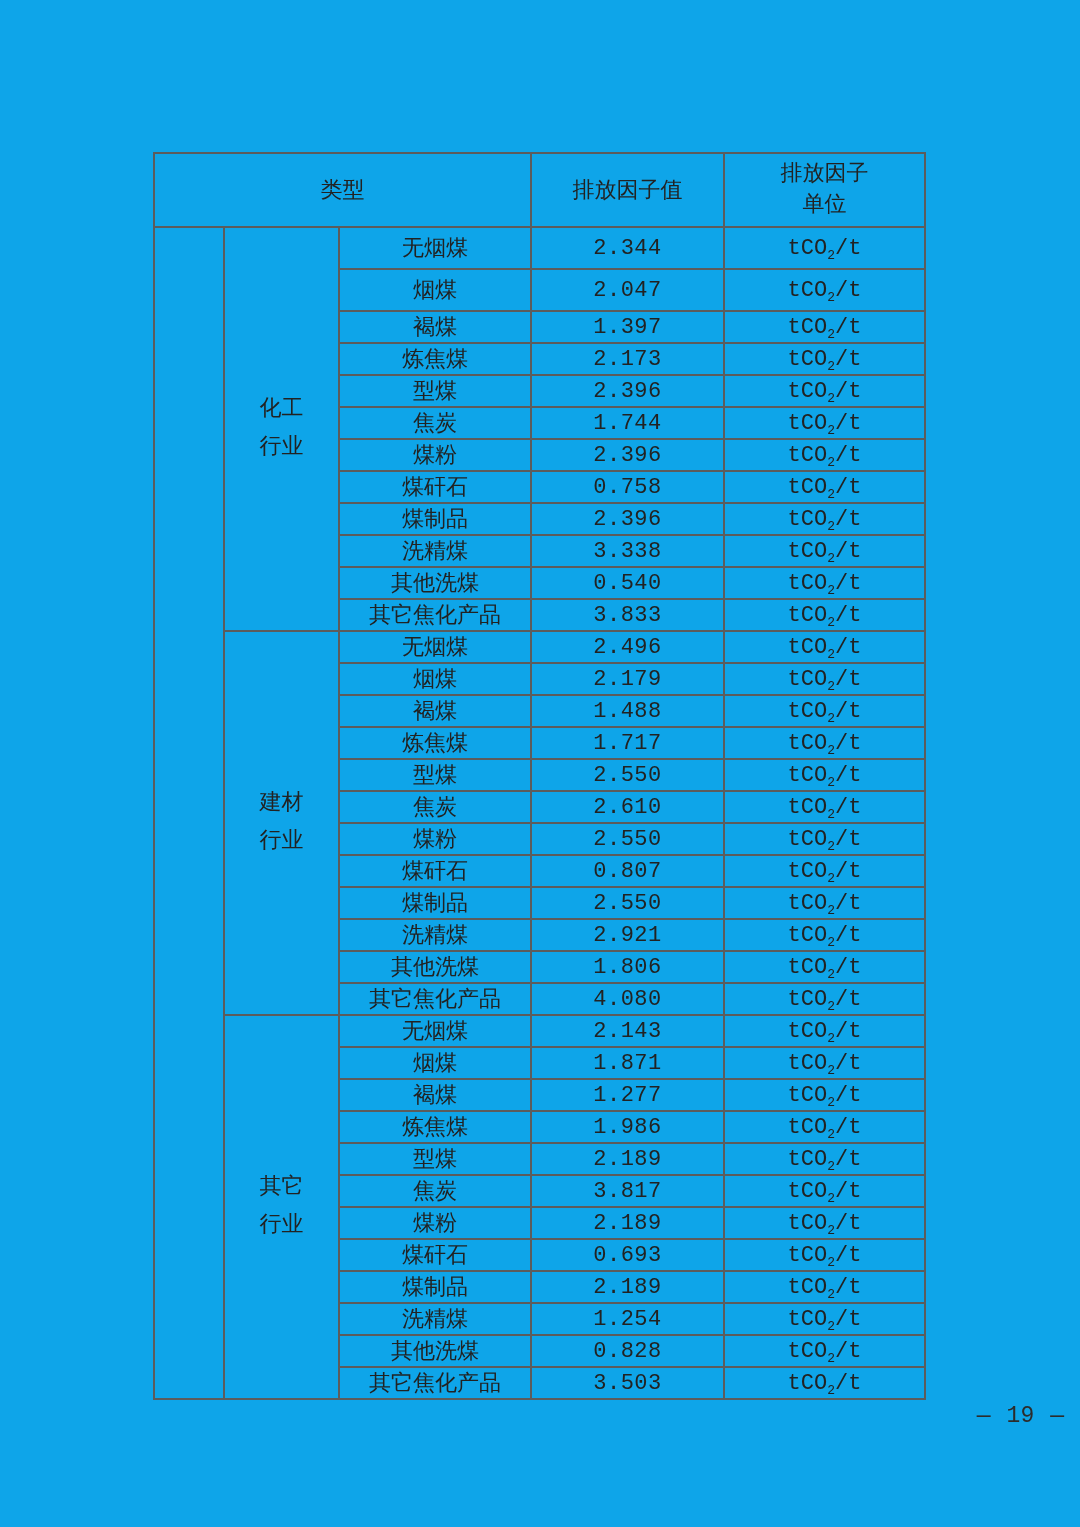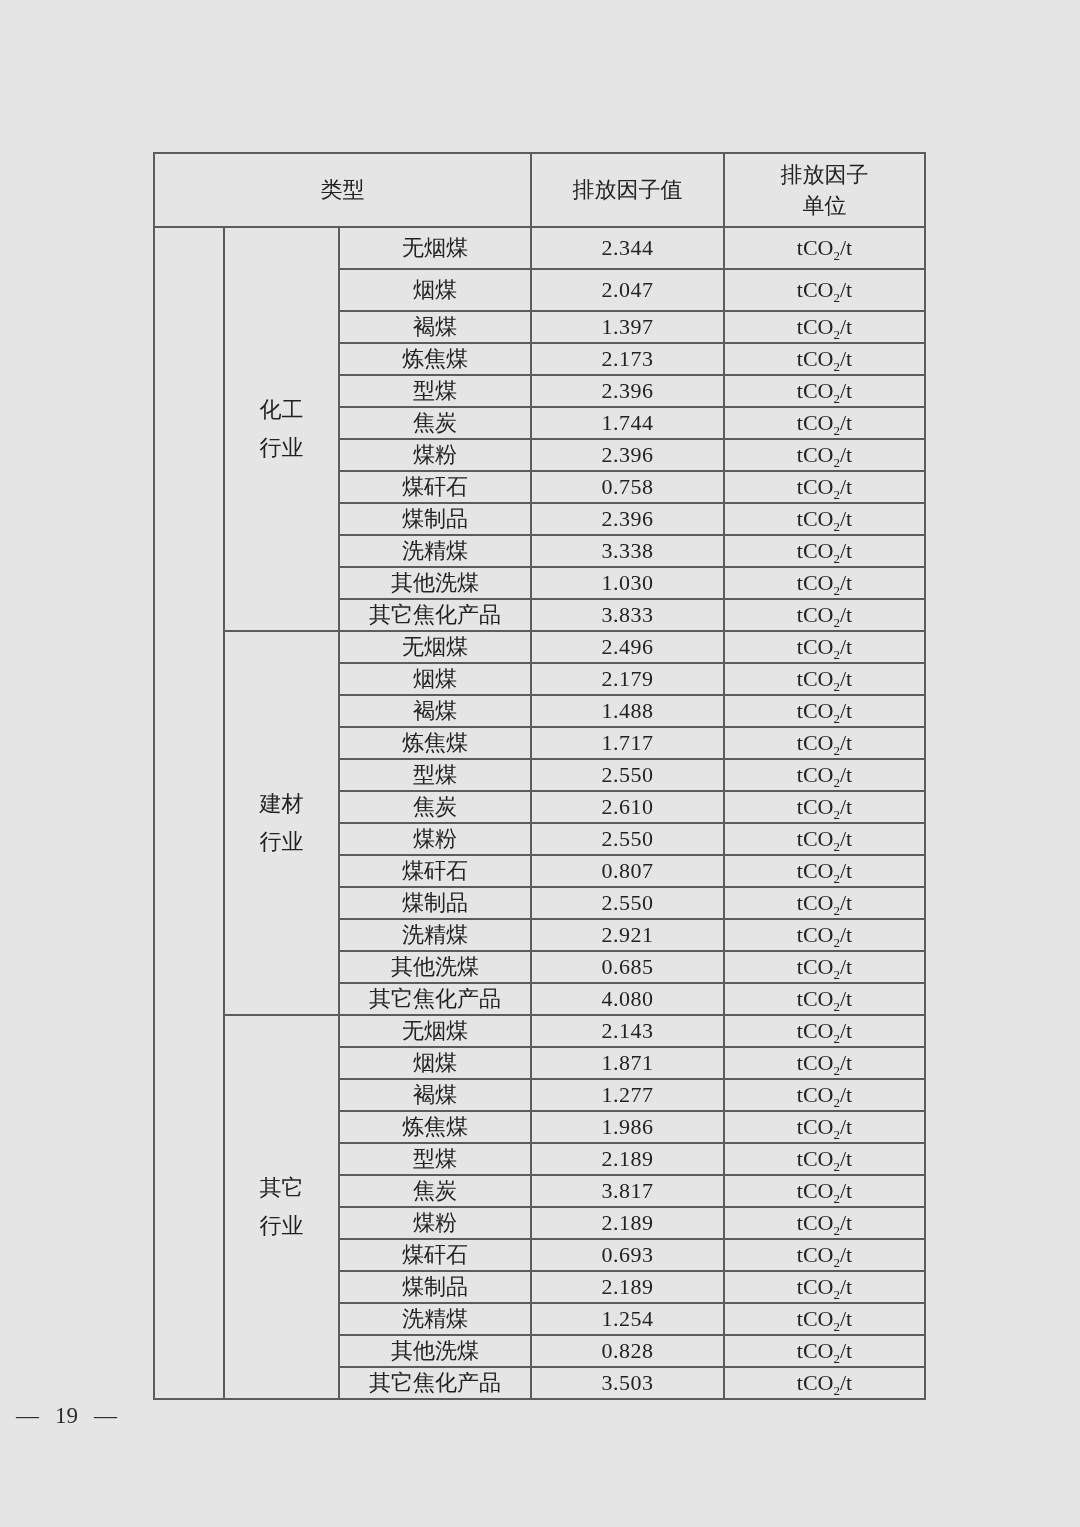--- a/index.html
+++ b/index.html
@@ -1,22 +1,22 @@
 <!DOCTYPE html>
 <html><head>
 <meta charset="utf-8">
 <style>
   * { box-sizing: border-box; }
   html, body { margin: 0; padding: 0; background: #ffffff; }
   .page {
     position: relative;
     width: 1080px;
     height: 1527px;
-    background: #e5e5e5;
-    font-family: Liberation Serif, serif;
+    background: #0ea5e9;
+    font-family: Liberation Mono, monospace;
     color: #1d1d1d;
     overflow: hidden;
   }
   .factor-table {
     position: absolute;
     left: 153px;
     top: 152px;
     width: 771px;
     border-collapse: collapse;
     table-layout: fixed;
@@ -39,21 +39,21 @@
   .industry-cell div { line-height: 38px; }
   .type-cell { font-size: 22px; }
   .value-cell { font-size: 21px; letter-spacing: 0.5px; }
   .unit-cell { font-size: 20px; }
   .unit-cell sub { font-size: 13px; line-height: 0; }
   .page-footer {
     position: absolute;
     top: 1403px;
     left: 0;
     width: 100%;
-    text-align: left;
+    text-align: right;
     font-size: 23px;
     color: #2c2c2c;
   }
   .page-footer .dash { display: inline-block; margin: 0 16px; }
 </style>
 </head>
 <body>
 
 <div class="page">
 
@@ -126,21 +126,21 @@
           <td class="value-cell">2.396</td>
           <td class="unit-cell"><span>tCO</span><sub>2</sub><span>/t</span></td>
         </tr>
         <tr>
           <td class="type-cell">洗精煤</td>
           <td class="value-cell">3.338</td>
           <td class="unit-cell"><span>tCO</span><sub>2</sub><span>/t</span></td>
         </tr>
         <tr>
           <td class="type-cell">其他洗煤</td>
-          <td class="value-cell">1.030</td>
+          <td class="value-cell">0.540</td>
           <td class="unit-cell"><span>tCO</span><sub>2</sub><span>/t</span></td>
         </tr>
         <tr>
           <td class="type-cell">其它焦化产品</td>
           <td class="value-cell">3.833</td>
           <td class="unit-cell"><span>tCO</span><sub>2</sub><span>/t</span></td>
         </tr>
         <tr>
           <td rowspan="12" class="industry-cell">
             <div>建材</div>
@@ -190,21 +190,21 @@
           <td class="value-cell">2.550</td>
           <td class="unit-cell"><span>tCO</span><sub>2</sub><span>/t</span></td>
         </tr>
         <tr>
           <td class="type-cell">洗精煤</td>
           <td class="value-cell">2.921</td>
           <td class="unit-cell"><span>tCO</span><sub>2</sub><span>/t</span></td>
         </tr>
         <tr>
           <td class="type-cell">其他洗煤</td>
-          <td class="value-cell">0.685</td>
+          <td class="value-cell">1.806</td>
           <td class="unit-cell"><span>tCO</span><sub>2</sub><span>/t</span></td>
         </tr>
         <tr>
           <td class="type-cell">其它焦化产品</td>
           <td class="value-cell">4.080</td>
           <td class="unit-cell"><span>tCO</span><sub>2</sub><span>/t</span></td>
         </tr>
         <tr>
           <td rowspan="12" class="industry-cell">
             <div>其它</div>

